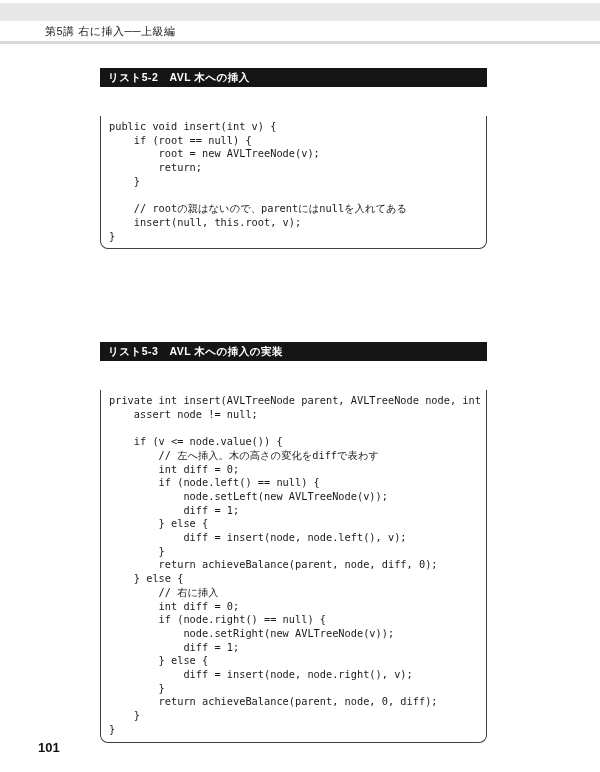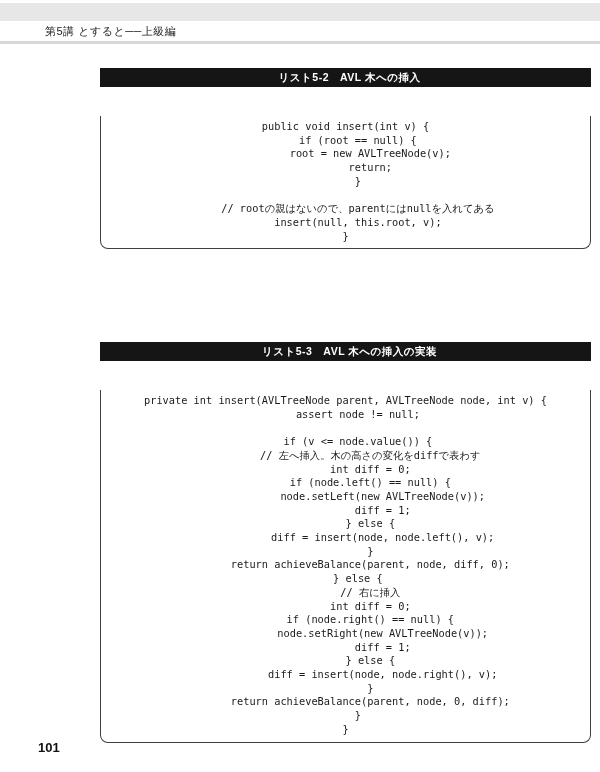--- a/index.html
+++ b/index.html
@@ -39,22 +39,21 @@
   }
   .header-rule {
     position: absolute;
     left: 0; top: 41px;
     width: 600px; height: 3px;
     background: var(--rule-gray);
   }
   .listing {
     position: absolute;
     left: 100px;
-    width: 491px;
-    text-align: center;
+    width: 387px;
   }
   .listing-1 { top: 68px; }
   .listing-2 { top: 342px; }
   .listing-bar {
     width: 100%;
     height: 19px;
     background: var(--bar-bg);
     color: var(--bar-text);
     font-family: "Liberation Sans", "DejaVu Sans", sans-serif;
     font-size: 10.5px;
@@ -100,21 +99,21 @@
     color: #111;
   }
 </style>
 </head>
 <body>
 
 <div class="page">
 
   <div class="top-strip"></div>
 
-  <div class="running-header">第5講 とすると──上級編</div>
+  <div class="running-header">第5講 右に挿入──上級編</div>
 
   <div class="header-rule"></div>
 
   <section class="listing listing-1">
     <div class="listing-bar">リスト5-2　AVL 木への挿入</div>
     <pre class="listing-code">public void insert(int v) {
     if (root == null) {
         root = new AVLTreeNode(v);
         return;
     }

